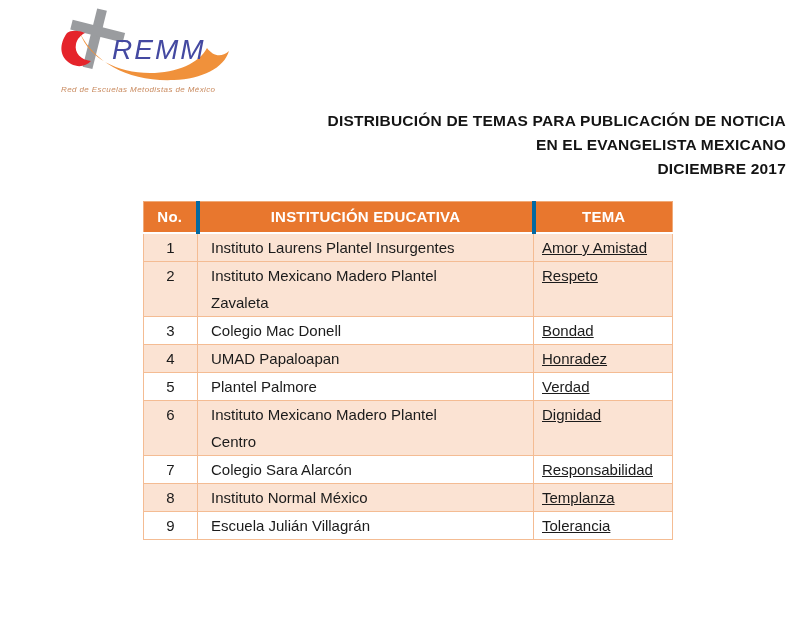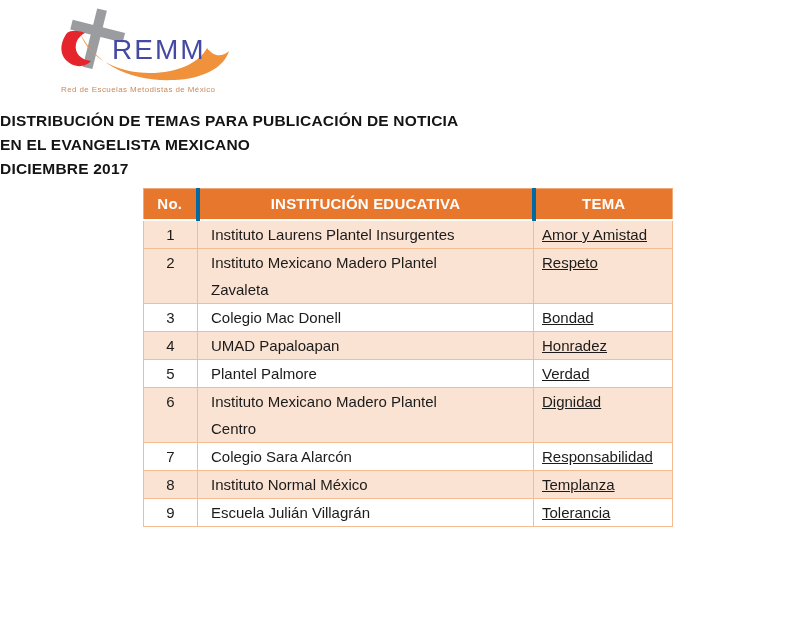--- a/index.html
+++ b/index.html
@@ -18,33 +18,33 @@
   }
   html,body{margin:0;padding:0;}
   body{
     width:786px;height:617px;background:#FFFFFF;
     font-family:"Liberation Sans", sans-serif;
     -webkit-font-smoothing:antialiased;
   }
   .page{position:relative;width:786px;height:617px;background:#FFFFFF;overflow:hidden;}
 
   
-  .logo{position:absolute;left:56px;top:6px;width:190px;height:92px;}
+  .logo{position:absolute;left:56px;top:6px;width:190px;height:92px;font-style:italic;}
   .logo svg{display:block;width:100%;height:100%;}
 
   
   .title-block{
     position:absolute;top:109px;left:0;width:786px;
-    text-align:left;font-weight:bold;font-size:15.5px;line-height:24px;
+    text-align:right;font-weight:bold;font-size:15.5px;line-height:24px;
     color:var(--title-text);letter-spacing:0.2px;
   }
 
   
   table.doc-table{
-    position:absolute;left:143px;top:188px;width:529px;
+    position:absolute;left:143px;top:201px;width:529px;
     border-collapse:collapse;table-layout:fixed;
     font-size:15px;color:var(--text);
   }
   .doc-table col.c-no{width:54px;}
   .doc-table col.c-inst{width:336px;}
   .doc-table col.c-tema{width:139px;}
 
   .doc-table thead th{
     background:var(--header-bg);color:var(--header-text);
     font-weight:bold;font-size:15px;height:30px;line-height:30px;

